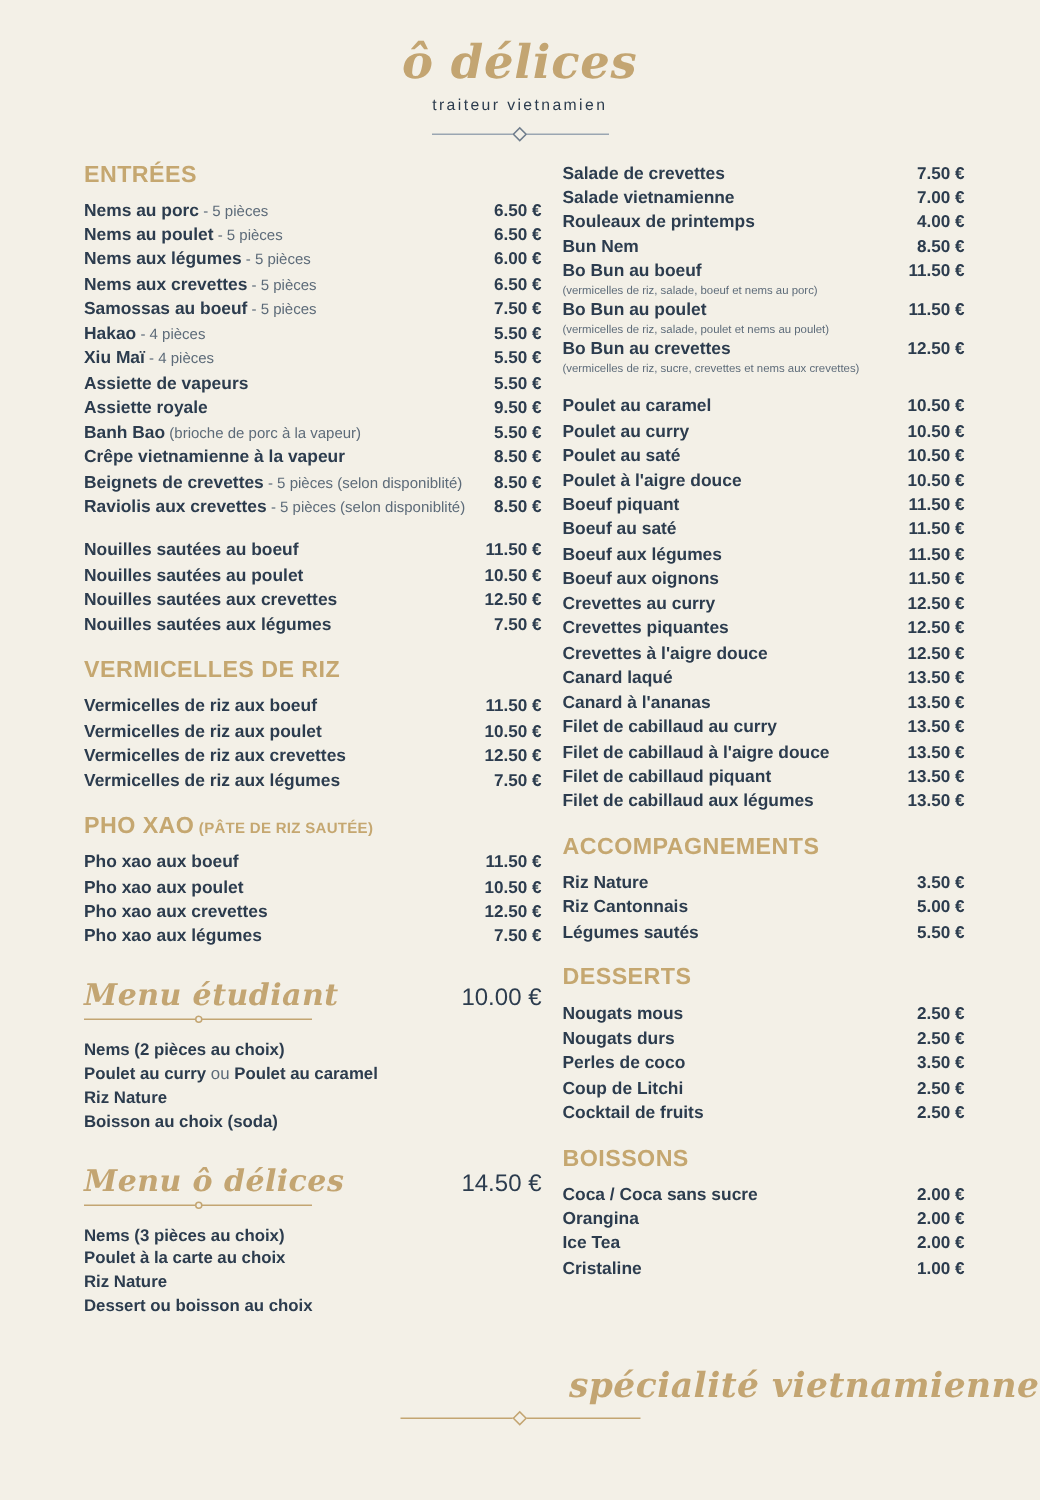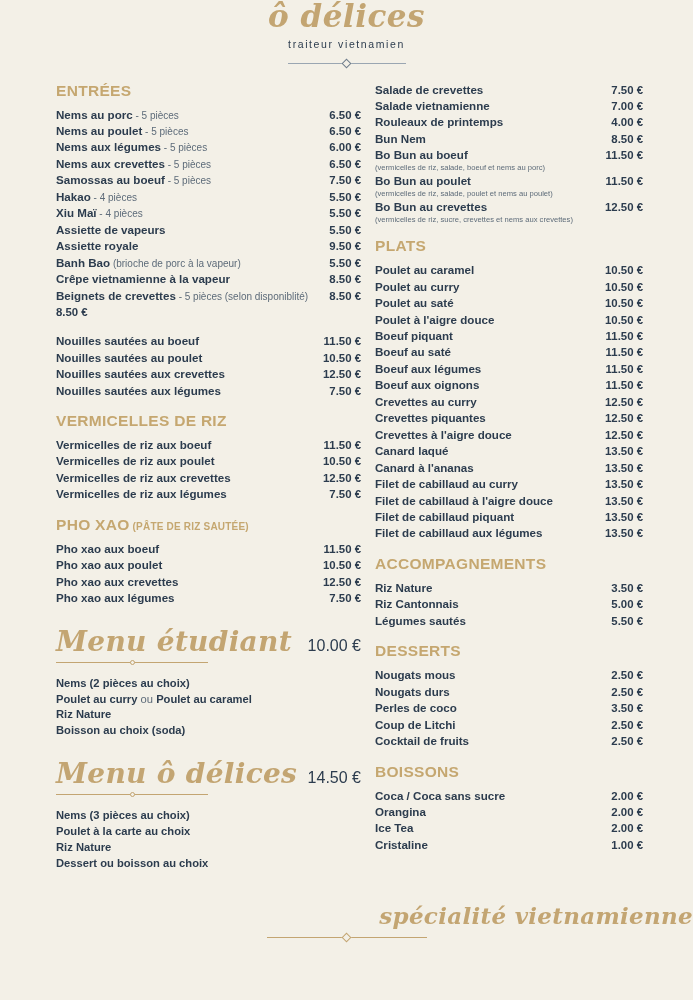--- a/index.html
+++ b/index.html
@@ -11,20 +11,21 @@
     height: 1000px;
     background: #f3f0e7;
     font-family: "Liberation Sans", sans-serif;
     color: #2c3c4e;
     overflow: hidden;
     position: relative;
   }
 
   
   .header {
+    padding-top: 26px;
     text-align: center;
   }
   .logo-word {
     font-family: "DejaVu Serif", serif;
     font-style: italic;
     font-weight: 700;
     font-size: 31px;
     letter-spacing: 0.5px;
     color: #c3a572;
     line-height: 1.05;
@@ -122,21 +123,21 @@
   .script-block { margin-top: 18px; margin-bottom: 12px; }
   .script-head {
     display: flex;
     align-items: baseline;
     justify-content: space-between;
   }
   .script-title {
     font-family: "DejaVu Serif", serif;
     font-style: italic;
     font-weight: 700;
-    font-size: 28px;
+    font-size: 20px;
     color: #c3a572;
     letter-spacing: 0.3px;
   }
   .script-rule {
     margin-top: 1px;
     width: 152px;
     height: 7px;
     position: relative;
   }
   .script-rule .bar {
@@ -254,20 +255,21 @@
         </div>
         <div class="row">
           <div class="name"><span>Crêpe vietnamienne à la vapeur</span></div>
           <div class="price">8.50 €</div>
         </div>
         <div class="row">
           <div class="name"><span>Beignets de crevettes</span><span class="desc"> - 5 pièces (selon disponiblité)</span></div>
           <div class="price">8.50 €</div>
         </div>
         <div class="row">
+          <div class="name"><span>Raviolis aux crevettes</span><span class="desc"> - 5 pièces (selon disponiblité)</span></div>
           <div class="price">8.50 €</div>
         </div>
       </div>
       <div class="section">
         <div class="row">
           <div class="name"><span>Nouilles sautées au boeuf</span></div>
           <div class="price">11.50 €</div>
         </div>
         <div class="row">
           <div class="name"><span>Nouilles sautées au poulet</span></div>
@@ -381,21 +383,20 @@
           <div class="price">11.50 €</div>
         </div>
         <div class="subdesc">(vermicelles de riz, salade, poulet et nems au poulet)</div>
         <div class="row">
           <div class="name"><span>Bo Bun au crevettes</span></div>
           <div class="price">12.50 €</div>
         </div>
         <div class="subdesc">(vermicelles de riz, sucre, crevettes et nems aux crevettes)</div>
       </div>
       <div class="section">
-        <div class="section-title"><span>PLATS</span></div>
         <div class="row">
           <div class="name"><span>Poulet au caramel</span></div>
           <div class="price">10.50 €</div>
         </div>
         <div class="row">
           <div class="name"><span>Poulet au curry</span></div>
           <div class="price">10.50 €</div>
         </div>
         <div class="row">
           <div class="name"><span>Poulet au saté</span></div>

